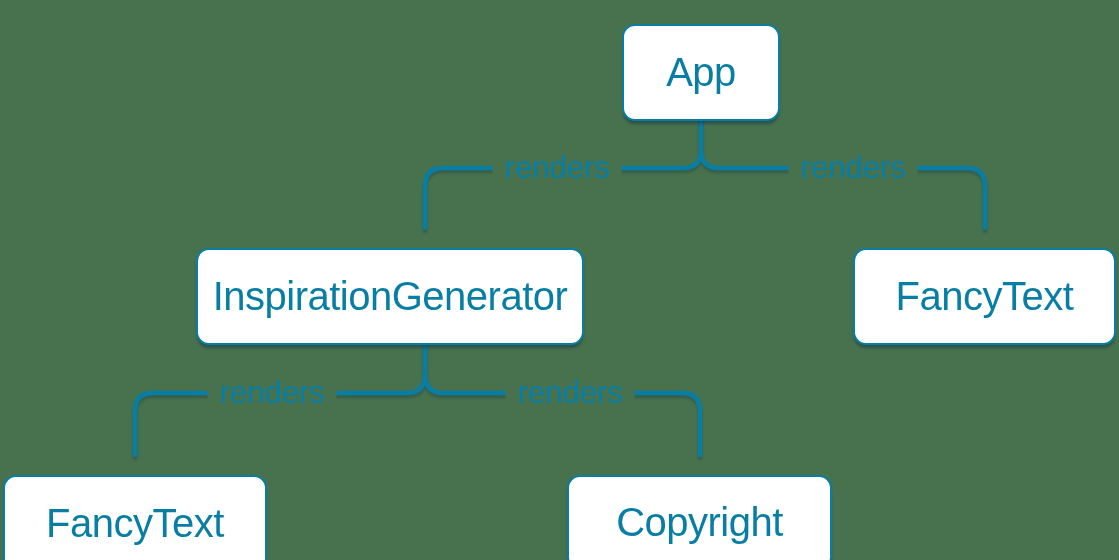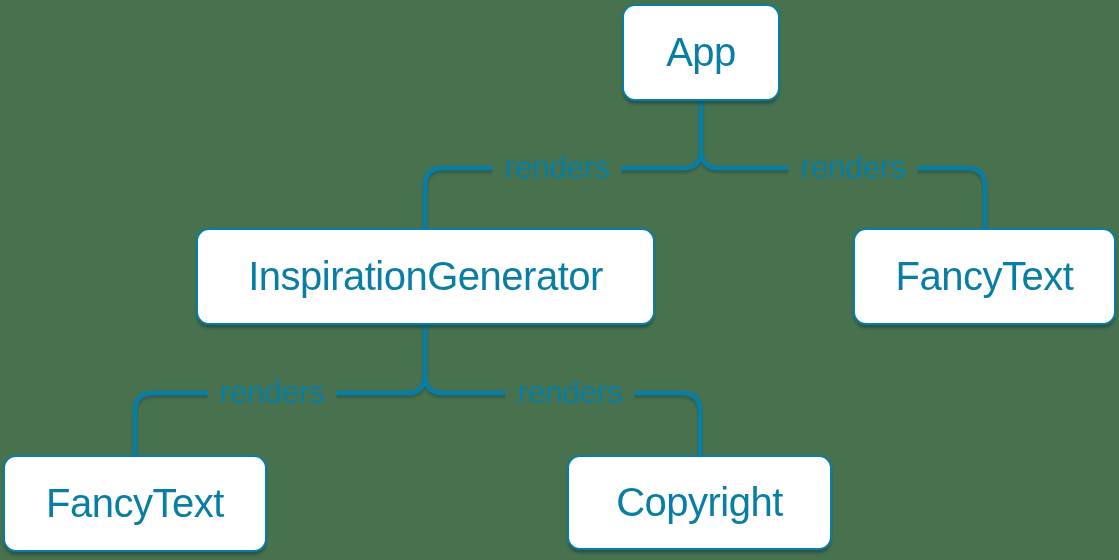--- a/index.html
+++ b/index.html
@@ -28,20 +28,21 @@
     fill:none;
     stroke-linecap:round;
   }
   .node{
     position:absolute;
     background:var(--node-fill);
     border:2.5px solid var(--accent);
     border-radius:13px;
     display:flex;align-items:center;justify-content:center;
     box-shadow:0 4px 3px -1px var(--shadow);
+    margin-top:20px;
   }
   .node-label{
     color:var(--accent);
     font-size:40px;
     font-weight:500;
     letter-spacing:-0.5px;
     white-space:nowrap;
   }
   .edge-label{
     position:absolute;
@@ -78,21 +79,21 @@
 
   <span class="edge-label" style="left:557px;top:169px">renders</span>
   <span class="edge-label" style="left:853px;top:169px">renders</span>
   <span class="edge-label" style="left:272px;top:394px">renders</span>
   <span class="edge-label" style="left:570px;top:394px">renders</span>
 
   <div class="node" style="left:622px;top:4px;width:158px;height:97px">
     <span class="node-label">App</span>
   </div>
 
-  <div class="node" style="left:196px;top:228px;width:459px;height:97px">
+  <div class="node" style="left:196px;top:228px;width:388px;height:97px">
     <span class="node-label">InspirationGenerator</span>
   </div>
 
   <div class="node" style="left:853px;top:228px;width:263px;height:97px">
     <span class="node-label">FancyText</span>
   </div>
 
   <div class="node" style="left:3px;top:455px;width:264px;height:97px">
     <span class="node-label">FancyText</span>
   </div>

